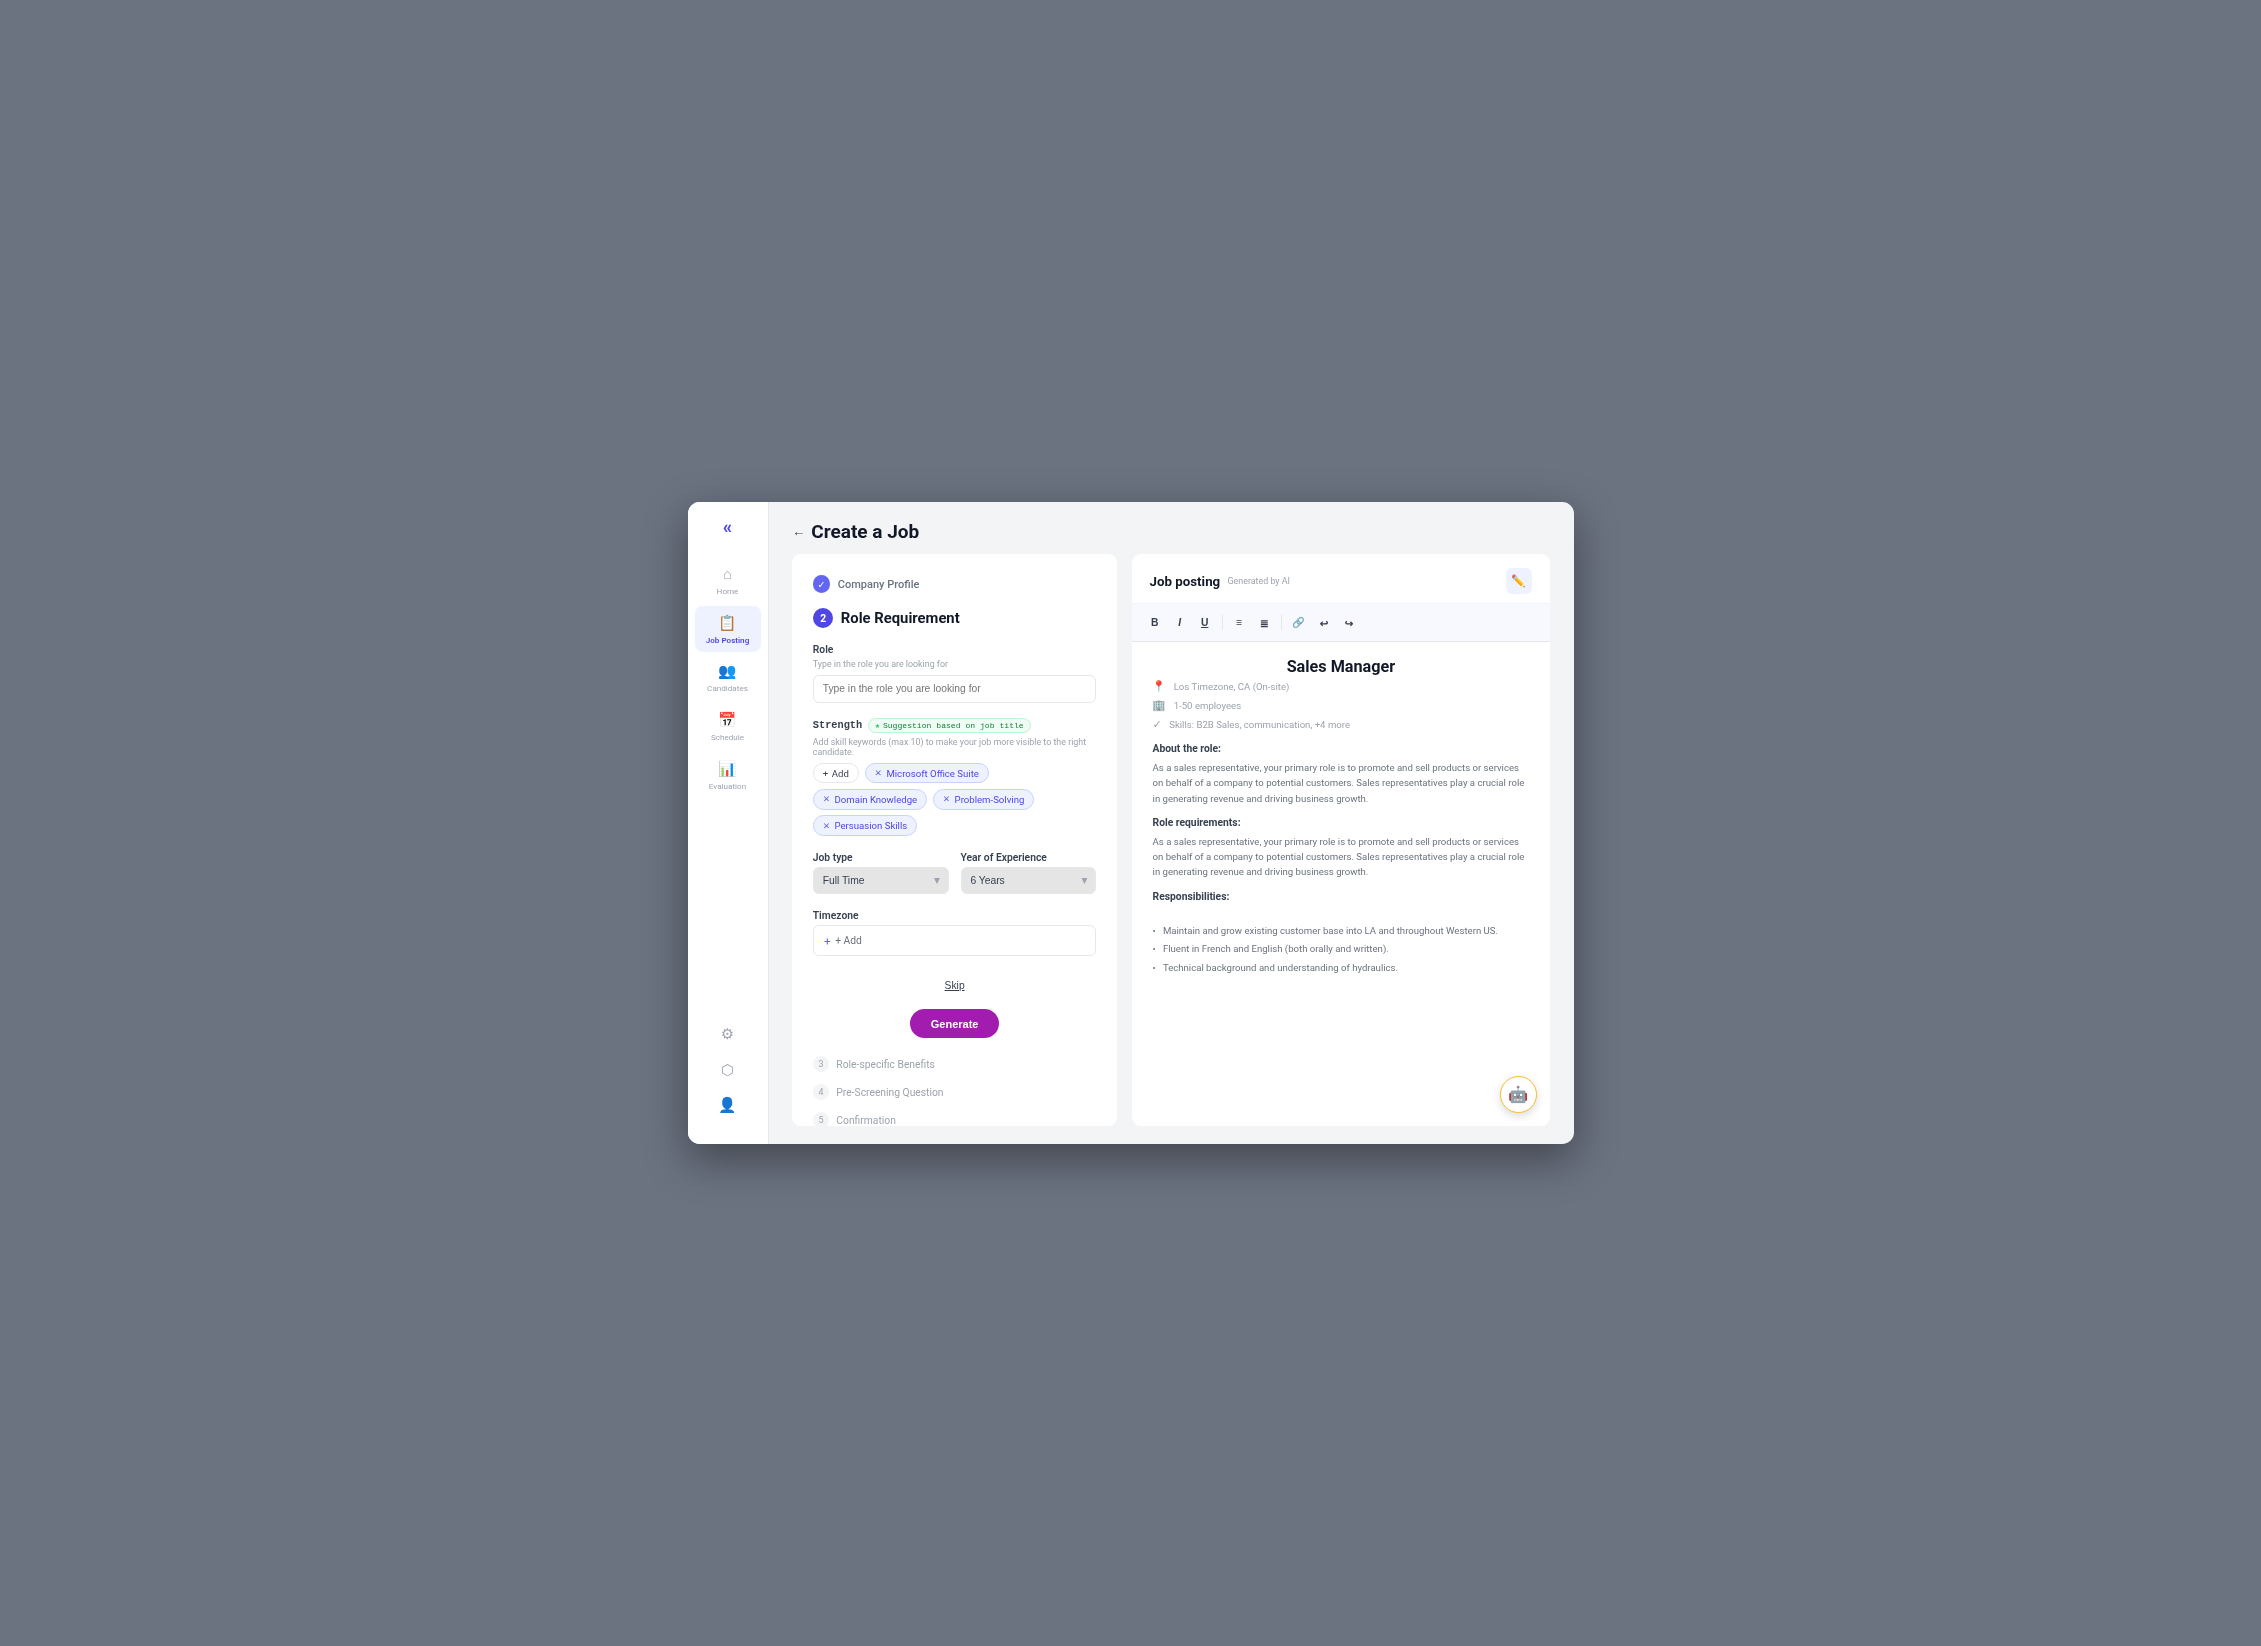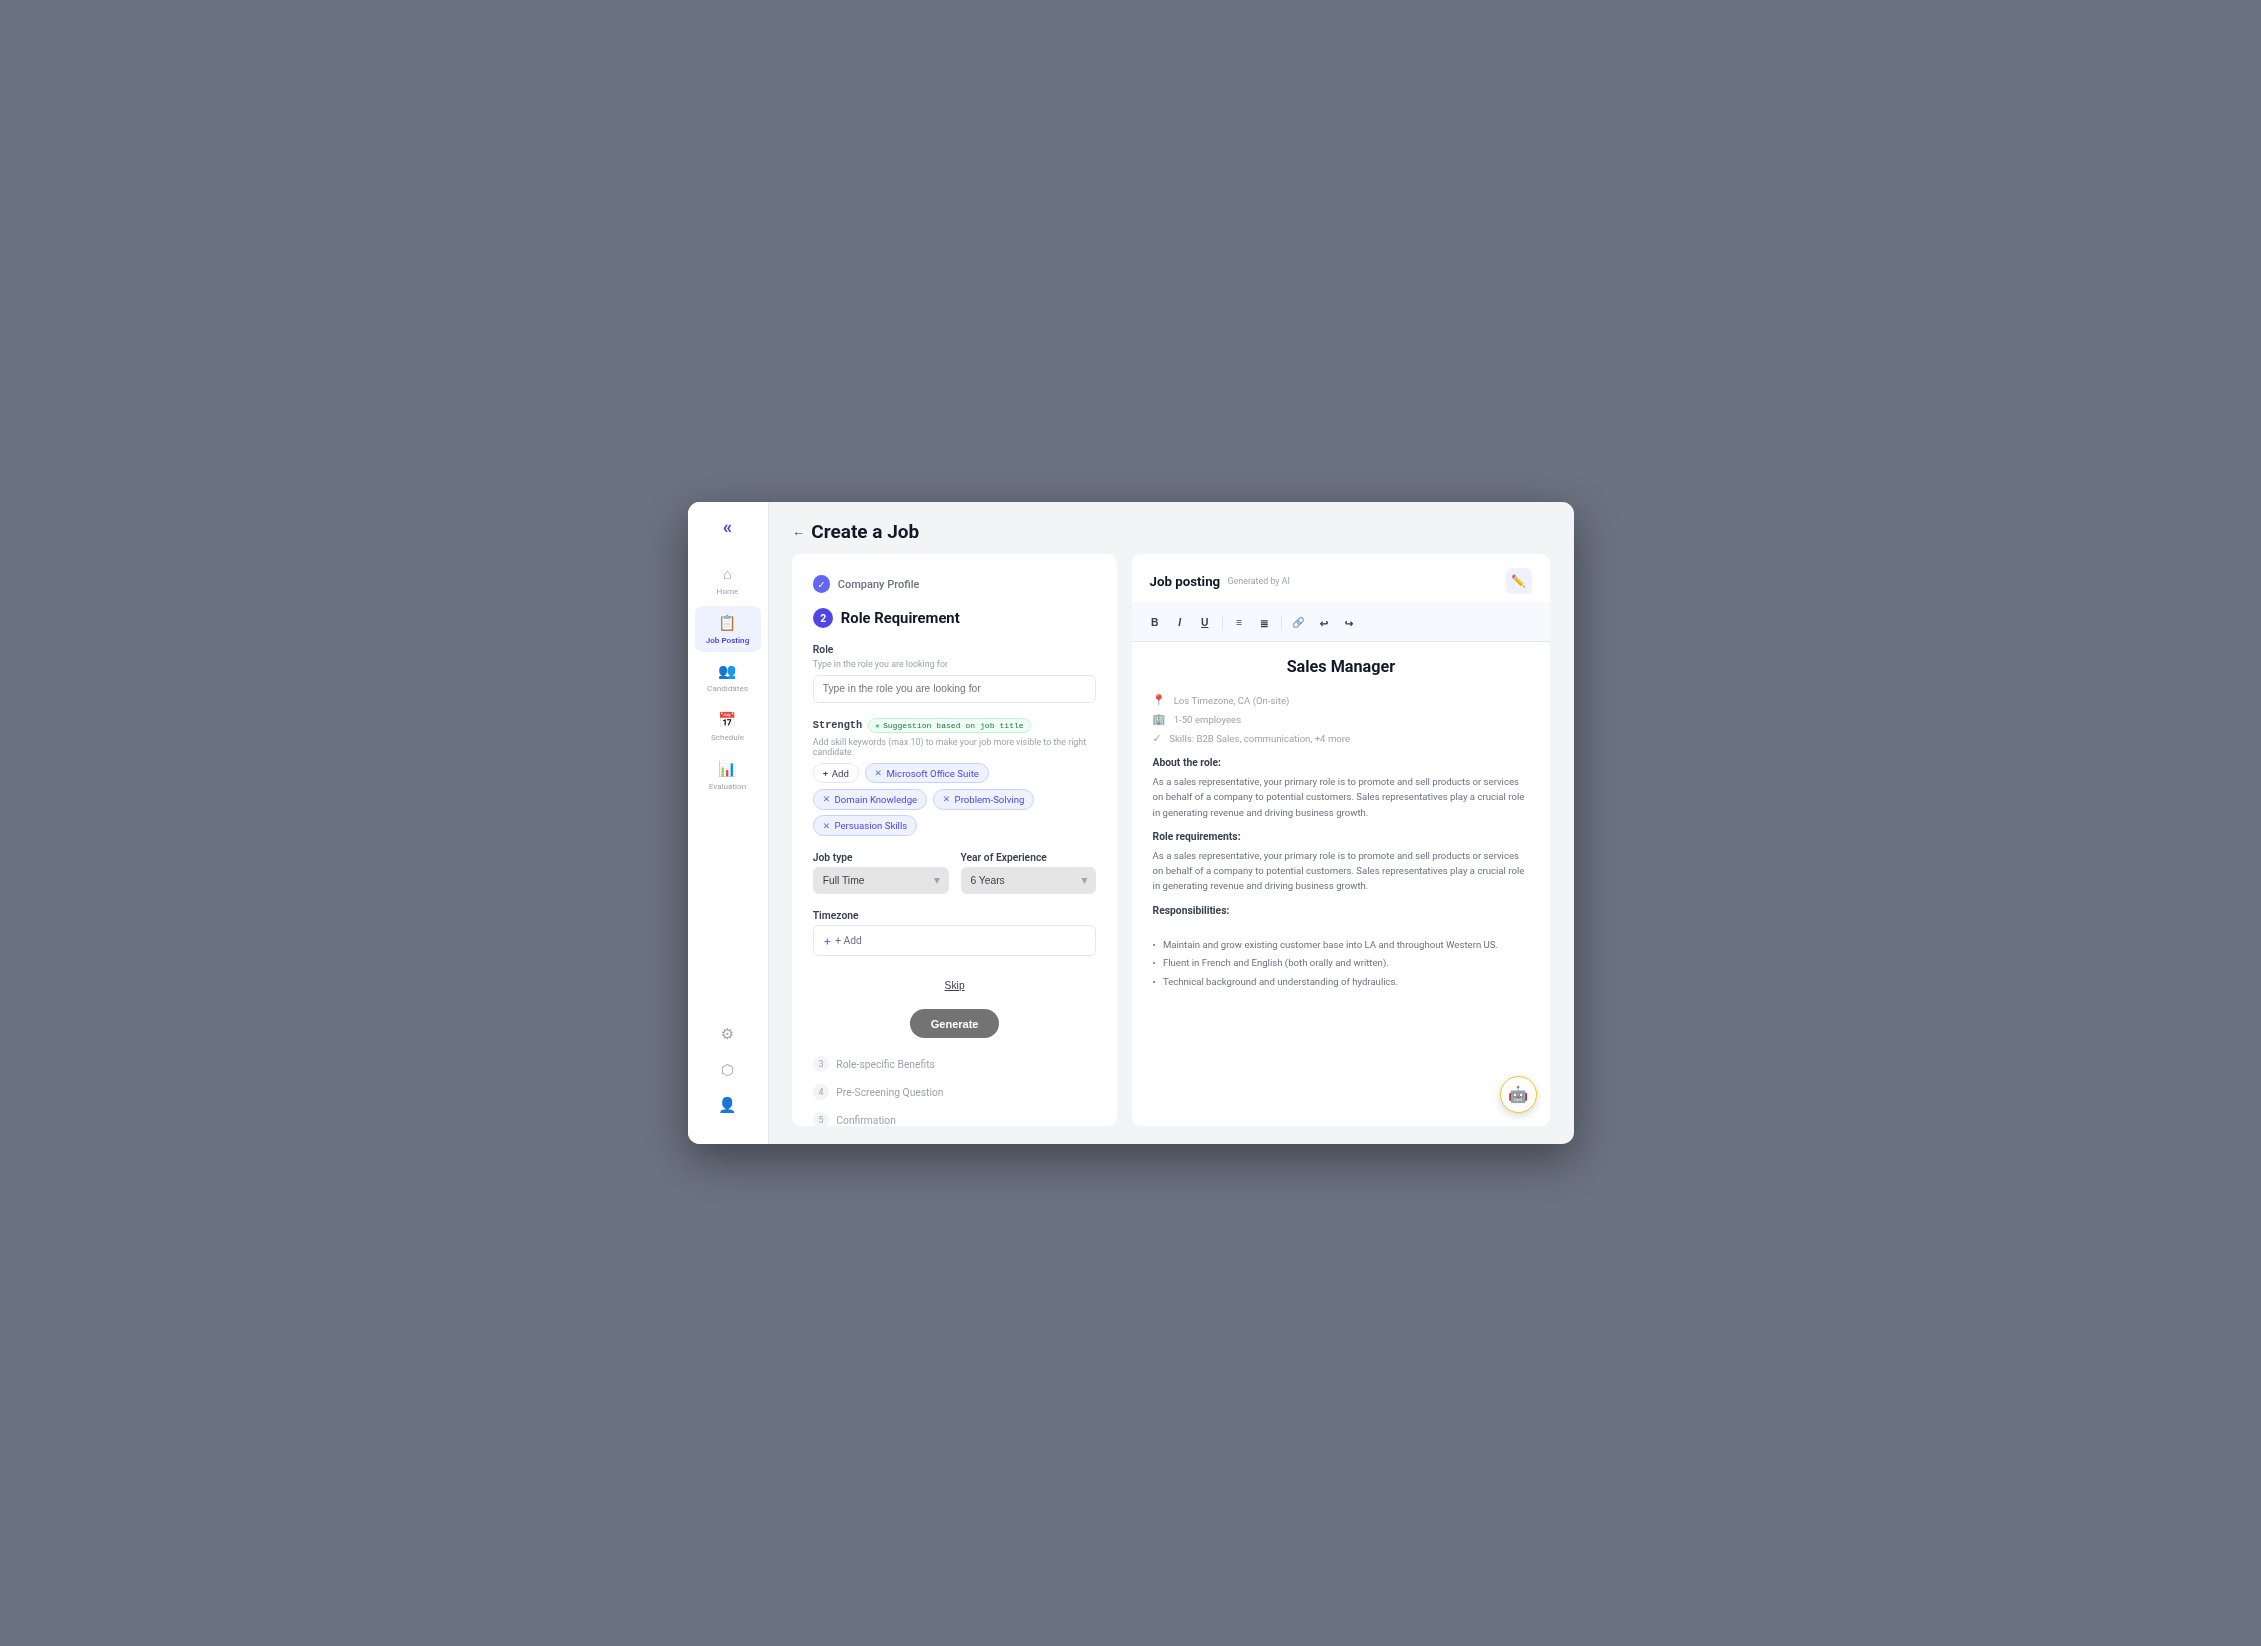--- a/index.html
+++ b/index.html
@@ -306,21 +306,21 @@
     .btn-skip {
       background: none;
       border: none;
       font-size: 10.3px;
       color: #374151;
       cursor: pointer;
       font-weight: 500;
       text-decoration: underline;
     }
     .btn-generate {
-      background: #737373;
+      background: #a21caf;
       color: #fff;
       border: none;
       border-radius: 17.7px;
       padding: 8.9px 20.7px;
       font-size: 11px;
       font-weight: 600;
       cursor: pointer;
     }
     
     .right-panel {
@@ -395,21 +395,21 @@
     .job-content {
       flex: 1;
       overflow-y: auto;
       padding: 14.8px 20.7px;
     }
     .job-title {
       text-align: center;
       font-size: 16.2px;
       font-weight: 700;
       color: #111827;
-      margin-bottom: 18px;
+      margin-bottom: 4px;
     }
     .job-meta {
       display: flex;
       flex-direction: column;
       gap: 5.9px;
       margin-bottom: 11.8px;
     }
     .job-meta-item {
       display: flex;
       align-items: center;

